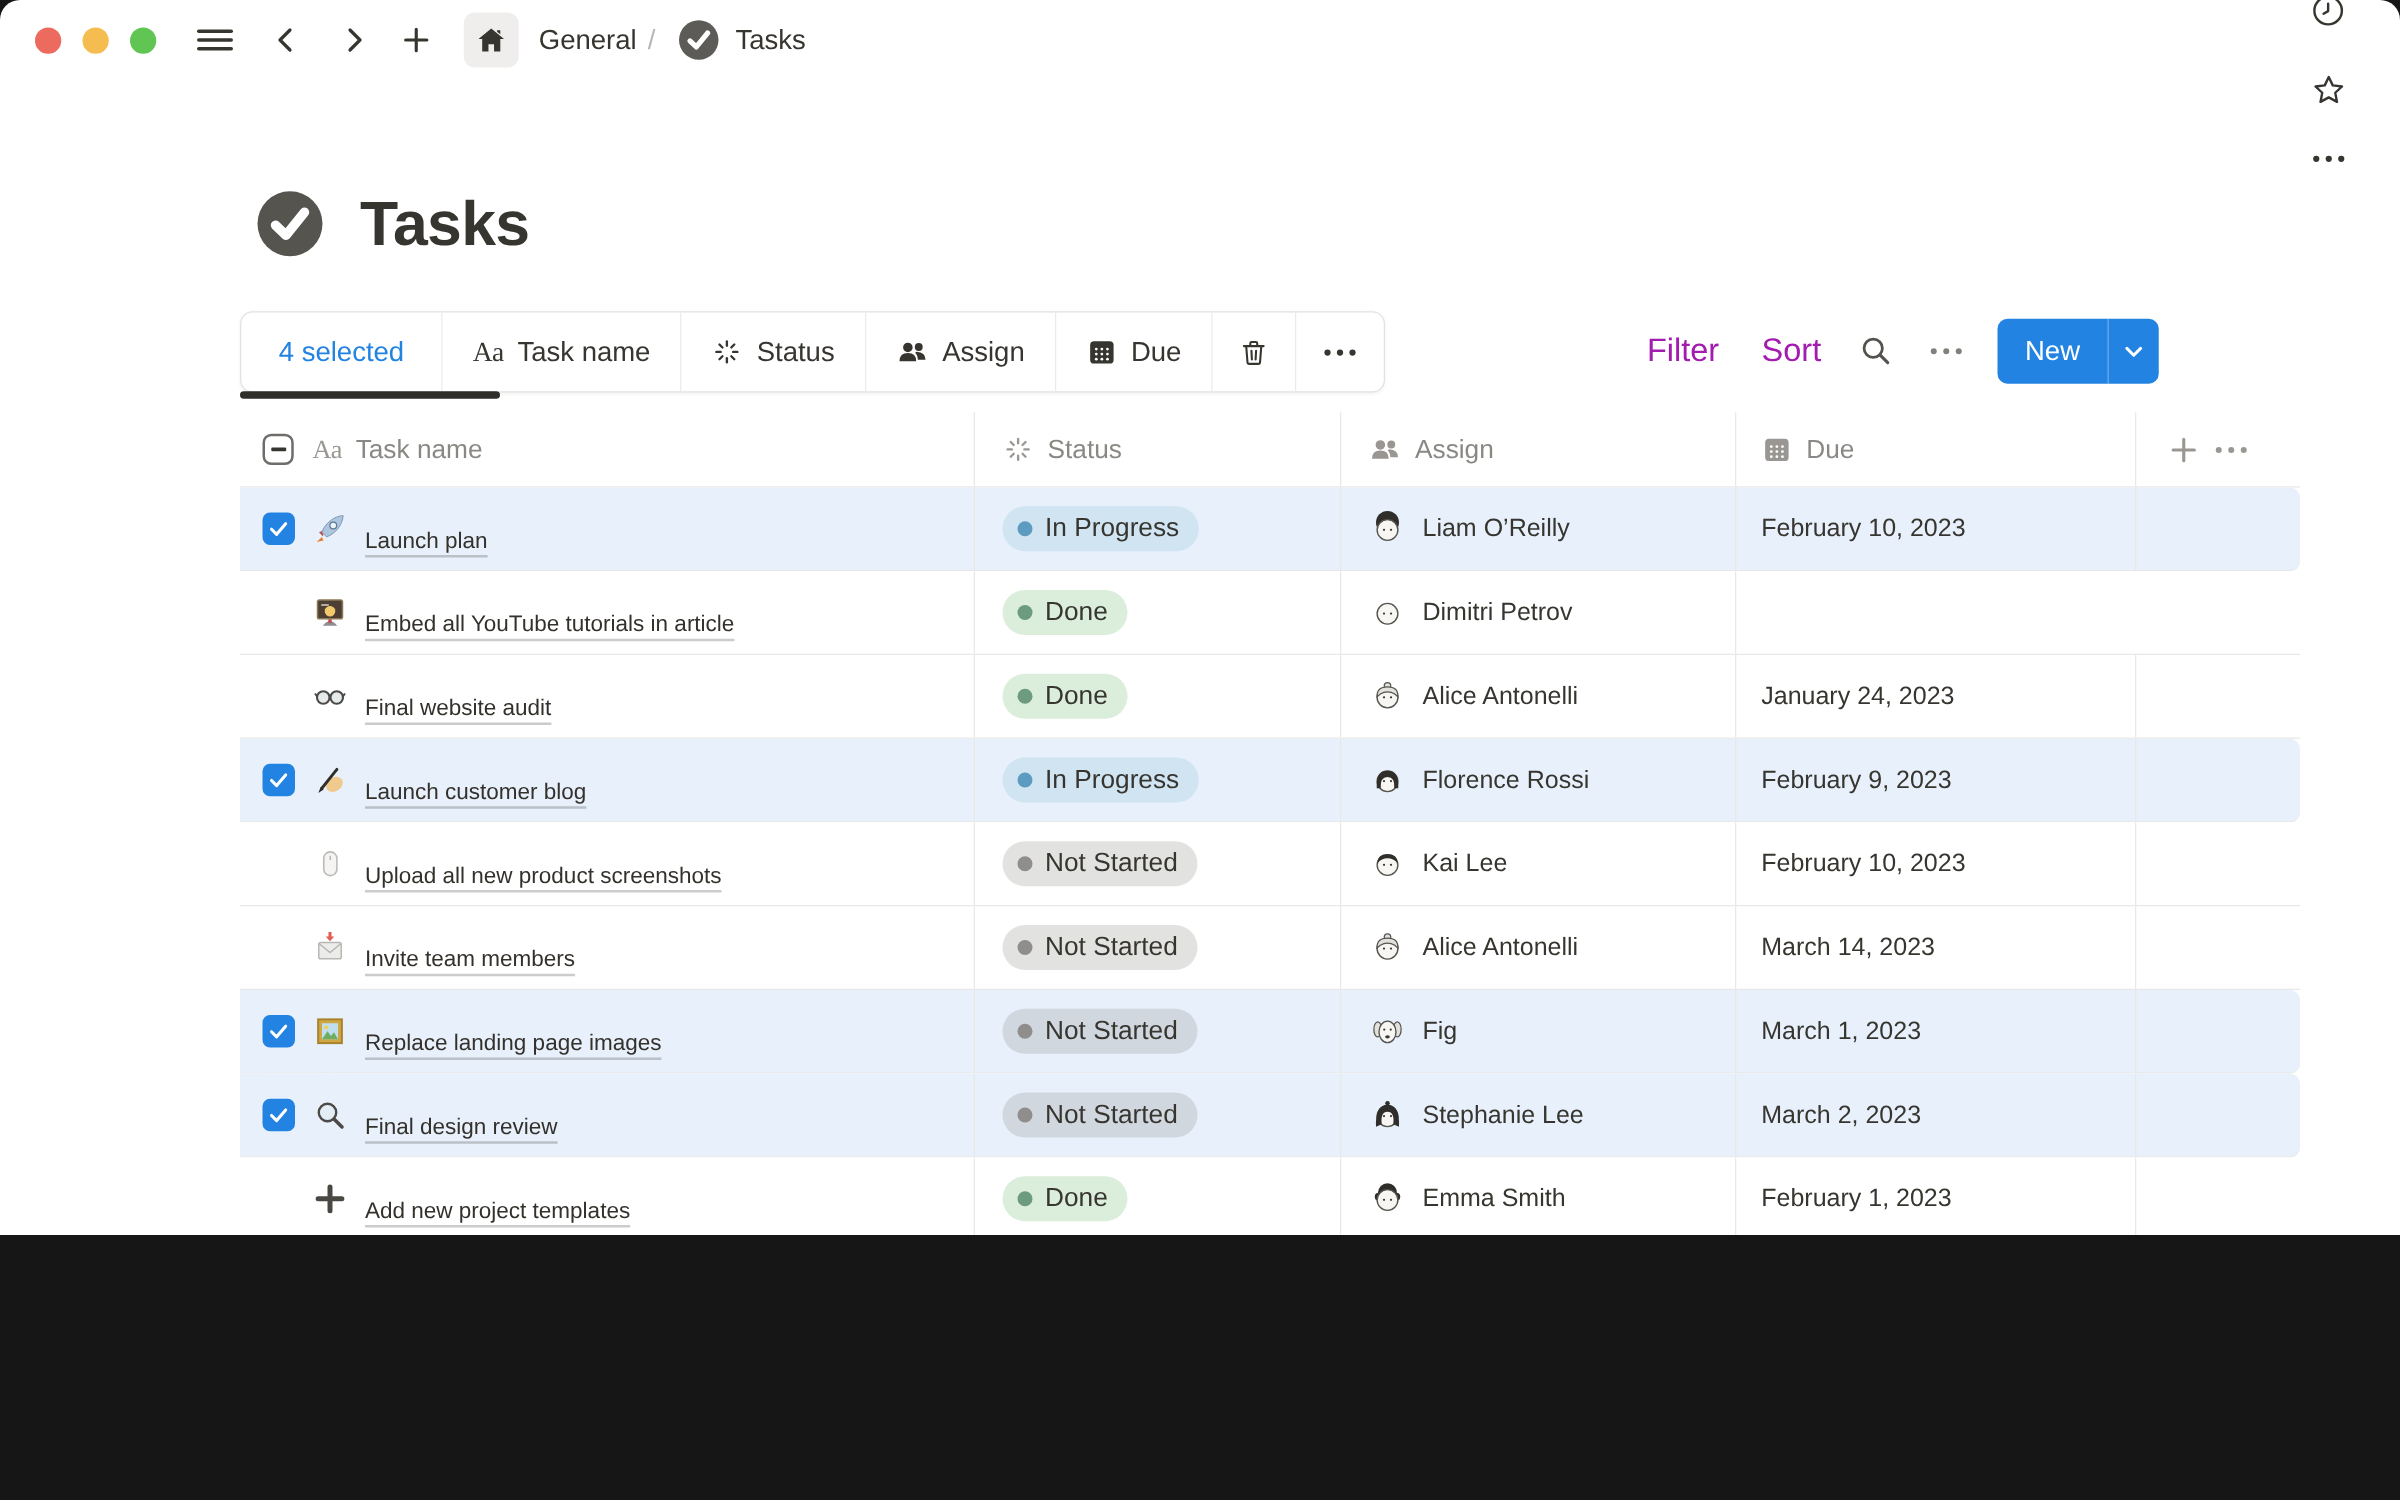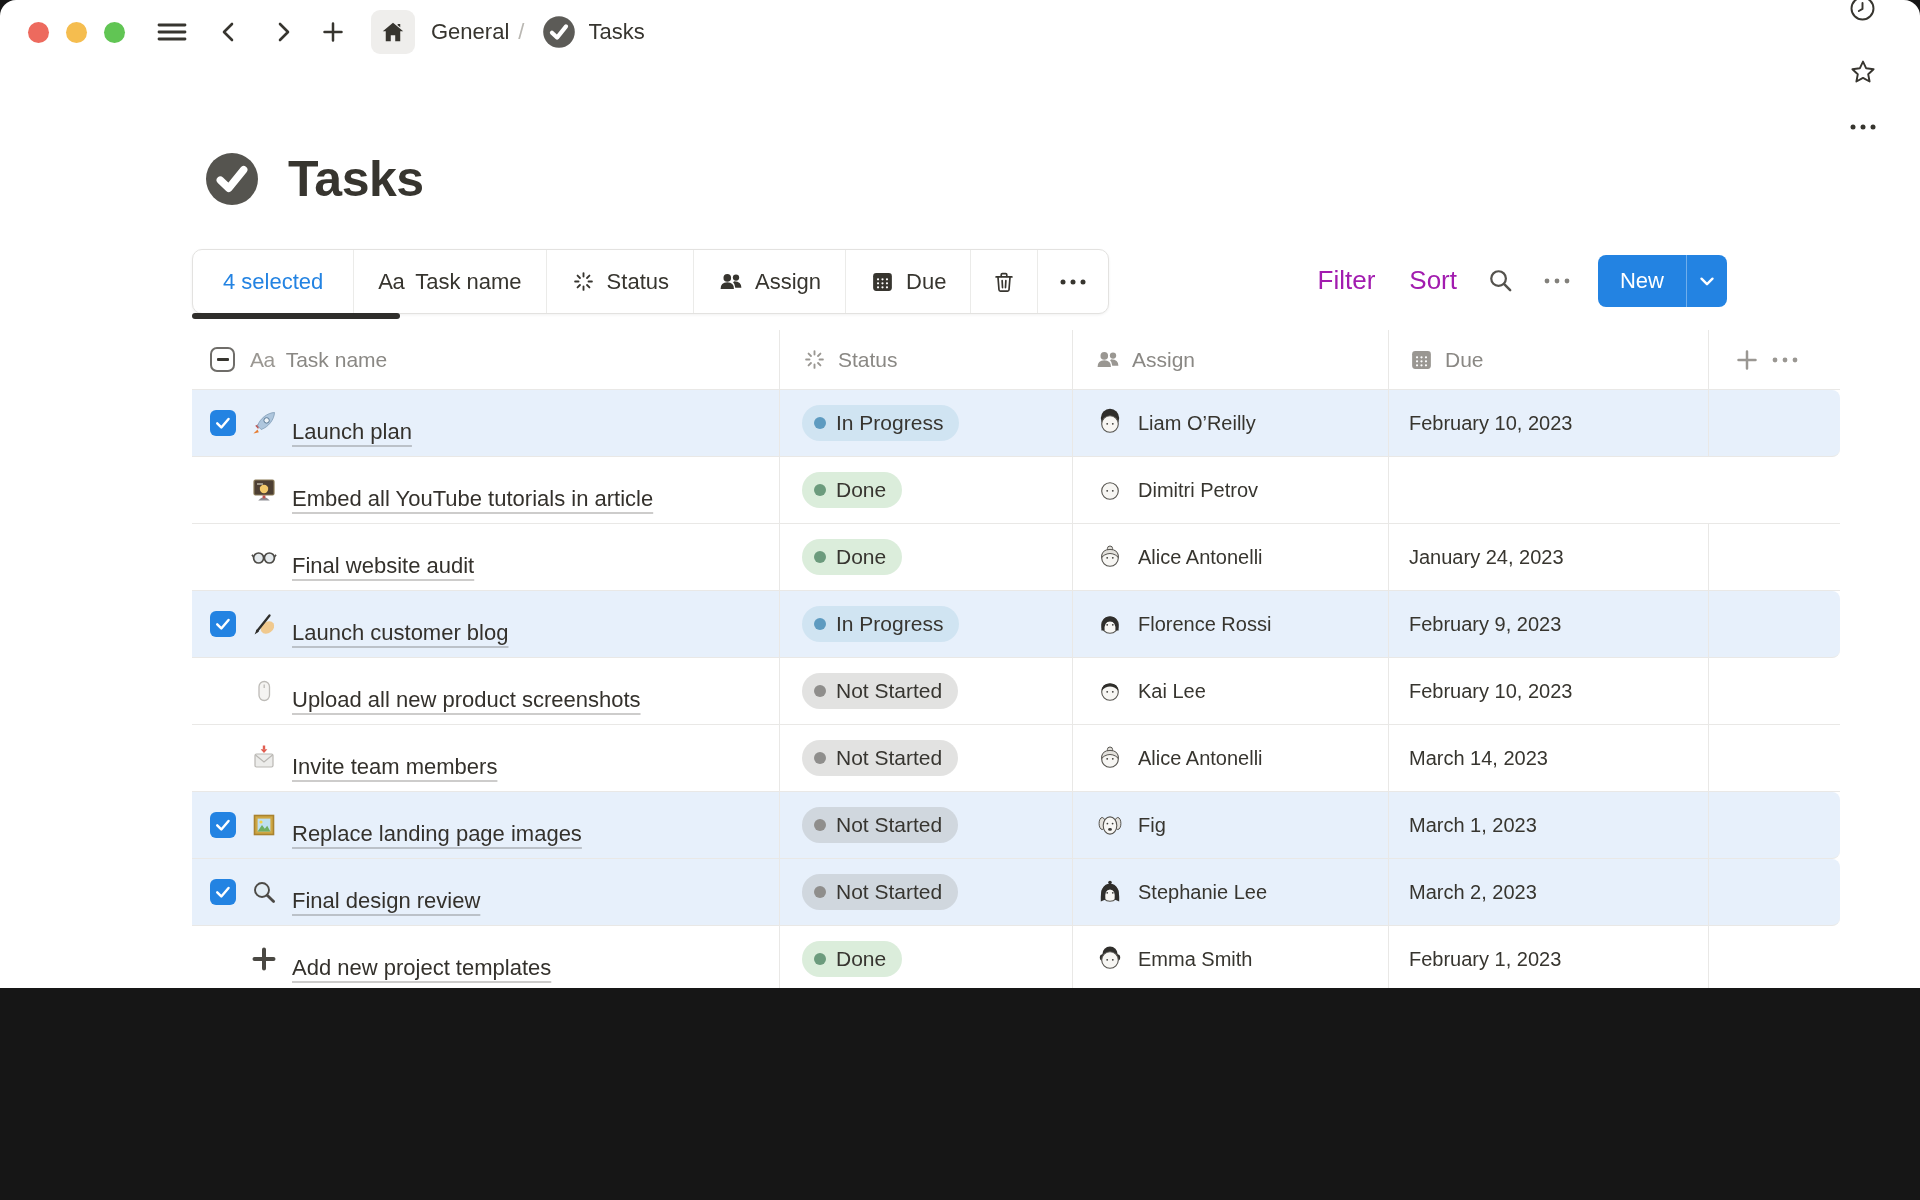--- a/index.html
+++ b/index.html
@@ -25,21 +25,21 @@
   
   .page-title{position:absolute;left:204px;top:150px;display:flex;align-items:center;gap:28px;}
   .page-title h1{margin:0;font-size:50px;font-weight:700;letter-spacing:-.5px;color:#37352f;}
   
   .toolbar{position:absolute;left:192px;top:249px;height:63px;display:inline-flex;align-items:stretch;
            background:#fff;border:1px solid #e3e2e0;border-radius:10px;box-shadow:0 1px 3px rgba(15,15,15,.06);}
   .tb-item{display:flex;align-items:center;gap:11px;padding:0 24px;border-right:1px solid #ebebe9;
            font-size:22px;color:#37352f;white-space:nowrap;}
   .tb-item:last-child{border-right:none;}
   .tb-selected{color:#2383e2;padding:0 30px;}
-  .aa-glyph{font-size:22px;font-weight:500;letter-spacing:-.5px;}
+  .aa-glyph{font-size:22px;font-weight:500;letter-spacing:-.5px;font-family:Liberation Serif, serif;}
   .tab-indicator{position:absolute;left:192px;top:313px;width:208px;height:6px;background:#2f2e2b;border-radius:3px;}
   
   .view-controls{position:absolute;top:249px;right:193px;height:63px;display:flex;align-items:center;}
   .vc-label{font-size:26px;color:#a21caf;}
   .vc-label + .vc-label{margin-left:34px;}
   .vc-ic{margin-left:30px;display:flex;align-items:center;color:#54524d;}
   .vc-dots{margin-left:28px;color:#82807b;}
   .new-btn{margin-left:26px;height:52px;display:flex;align-items:stretch;background:#2383e2;border-radius:8px;
            color:#fff;overflow:hidden;}
   .new-main{display:flex;align-items:center;padding:0 22px;font-size:22px;font-weight:500;}
@@ -59,21 +59,21 @@
   .thead .cell{color:#8a8884;font-size:21px;gap:11px;}
   .thead .hicon{color:#9a9792;display:flex;align-items:center;}
   .thead .aa-glyph{font-size:21px;color:#9a9792;font-weight:400;}
   .hcheck{width:25px;height:25px;border:2.2px solid #6f6d69;border-radius:7px;box-sizing:border-box;
           display:flex;align-items:center;justify-content:center;margin-right:4px;background:#fff;}
   .hcheck .minus{width:12px;height:2.6px;background:#37352f;border-radius:1px;}
   .trow.selected{background:#e7f0fb;border-radius:0 8px 8px 0;}
   .rowcheck{width:26px;height:26px;border-radius:6px;flex:0 0 auto;display:flex;align-items:center;justify-content:center;visibility:hidden;}
   .rowcheck.on{visibility:visible;background:#2383e2;}
   .task-emoji{width:28px;height:28px;flex:0 0 auto;display:flex;align-items:center;justify-content:center;}
-  .task-text{font-size:22px;font-weight:500;color:#34312c;text-decoration:underline;
+  .task-text{font-size:18px;font-weight:500;color:#34312c;text-decoration:underline;
              text-decoration-color:rgba(55,53,47,.25);text-decoration-thickness:2px;text-underline-offset:6px;margin-top:18px;}
   .pill{display:inline-flex;align-items:center;gap:10px;height:36px;padding:0 16px 0 12px;border-radius:18px;
         font-size:21px;color:#373530;white-space:nowrap;}
   .pill .dot{width:12px;height:12px;border-radius:50%;}
   .avatar{width:30px;height:30px;flex:0 0 auto;display:flex;}
   .assignee,.due{font-size:20px;color:#37352f;white-space:nowrap;}
   .tfoot .new-label{font-size:22px;}
 </style>
 </head>
 <body>

